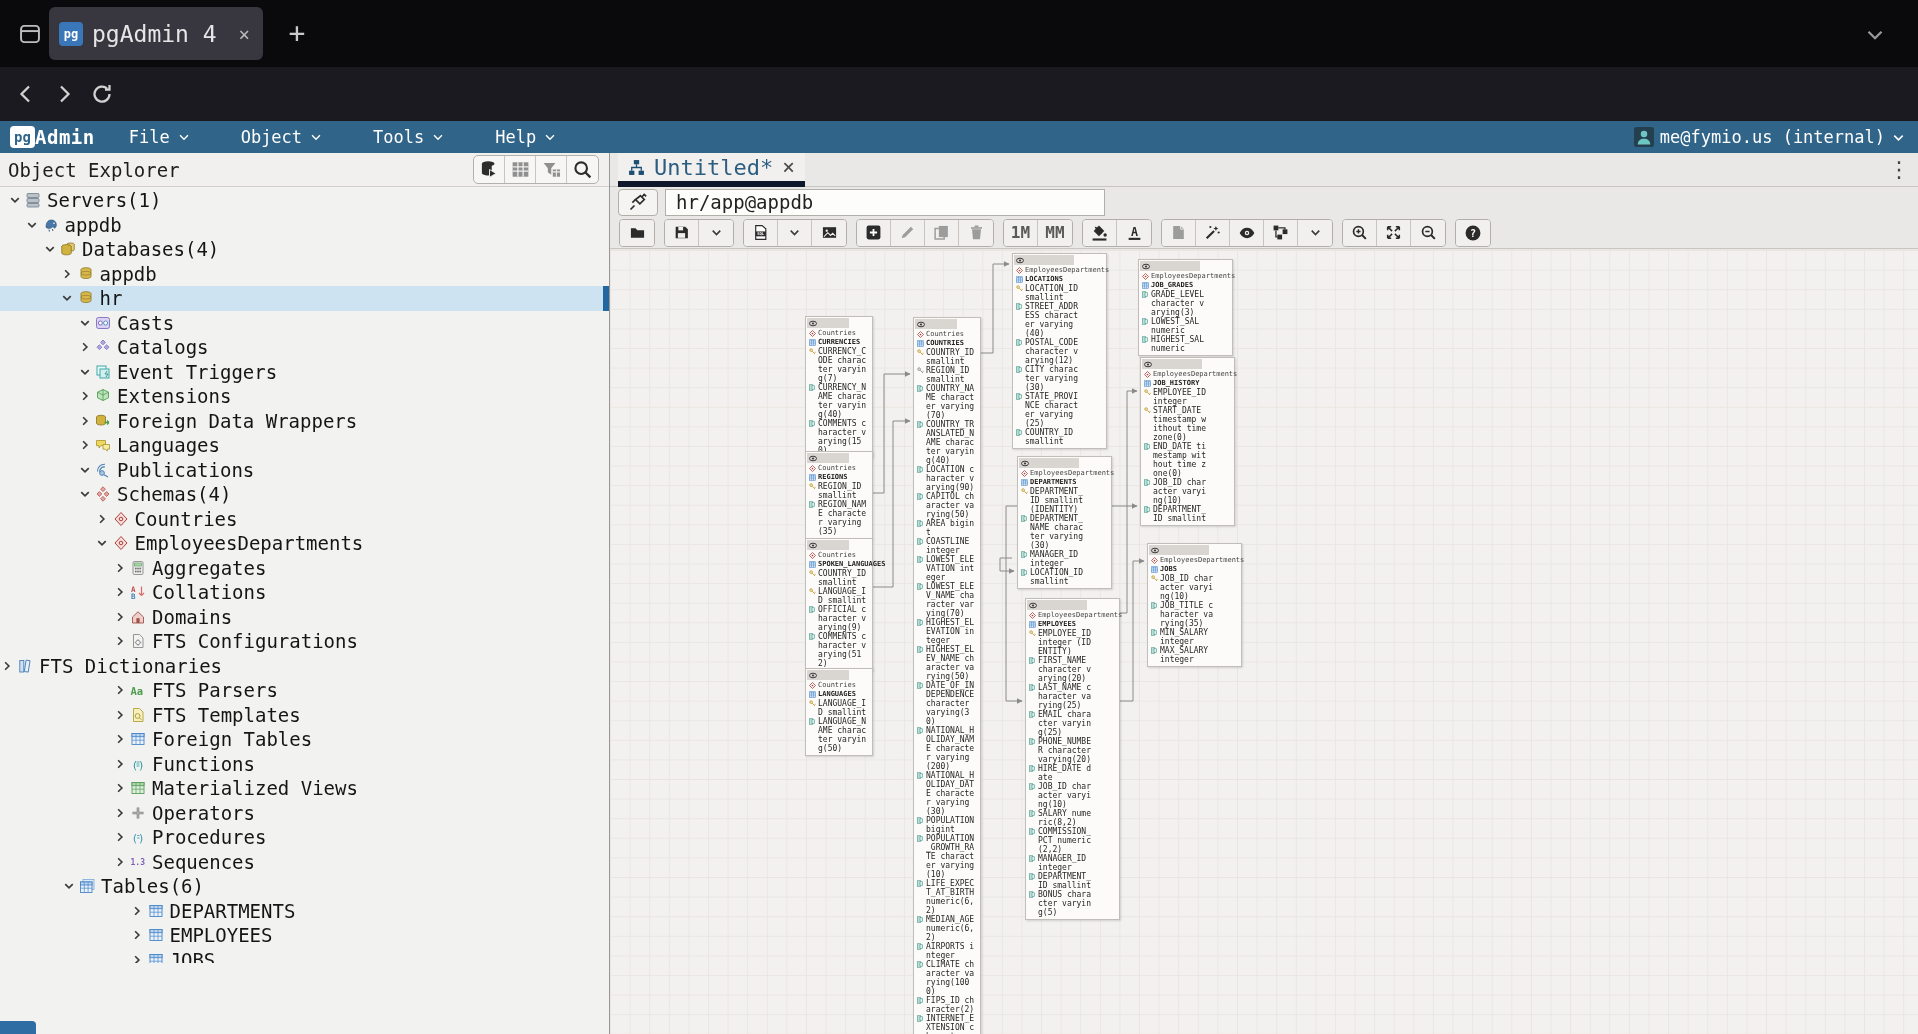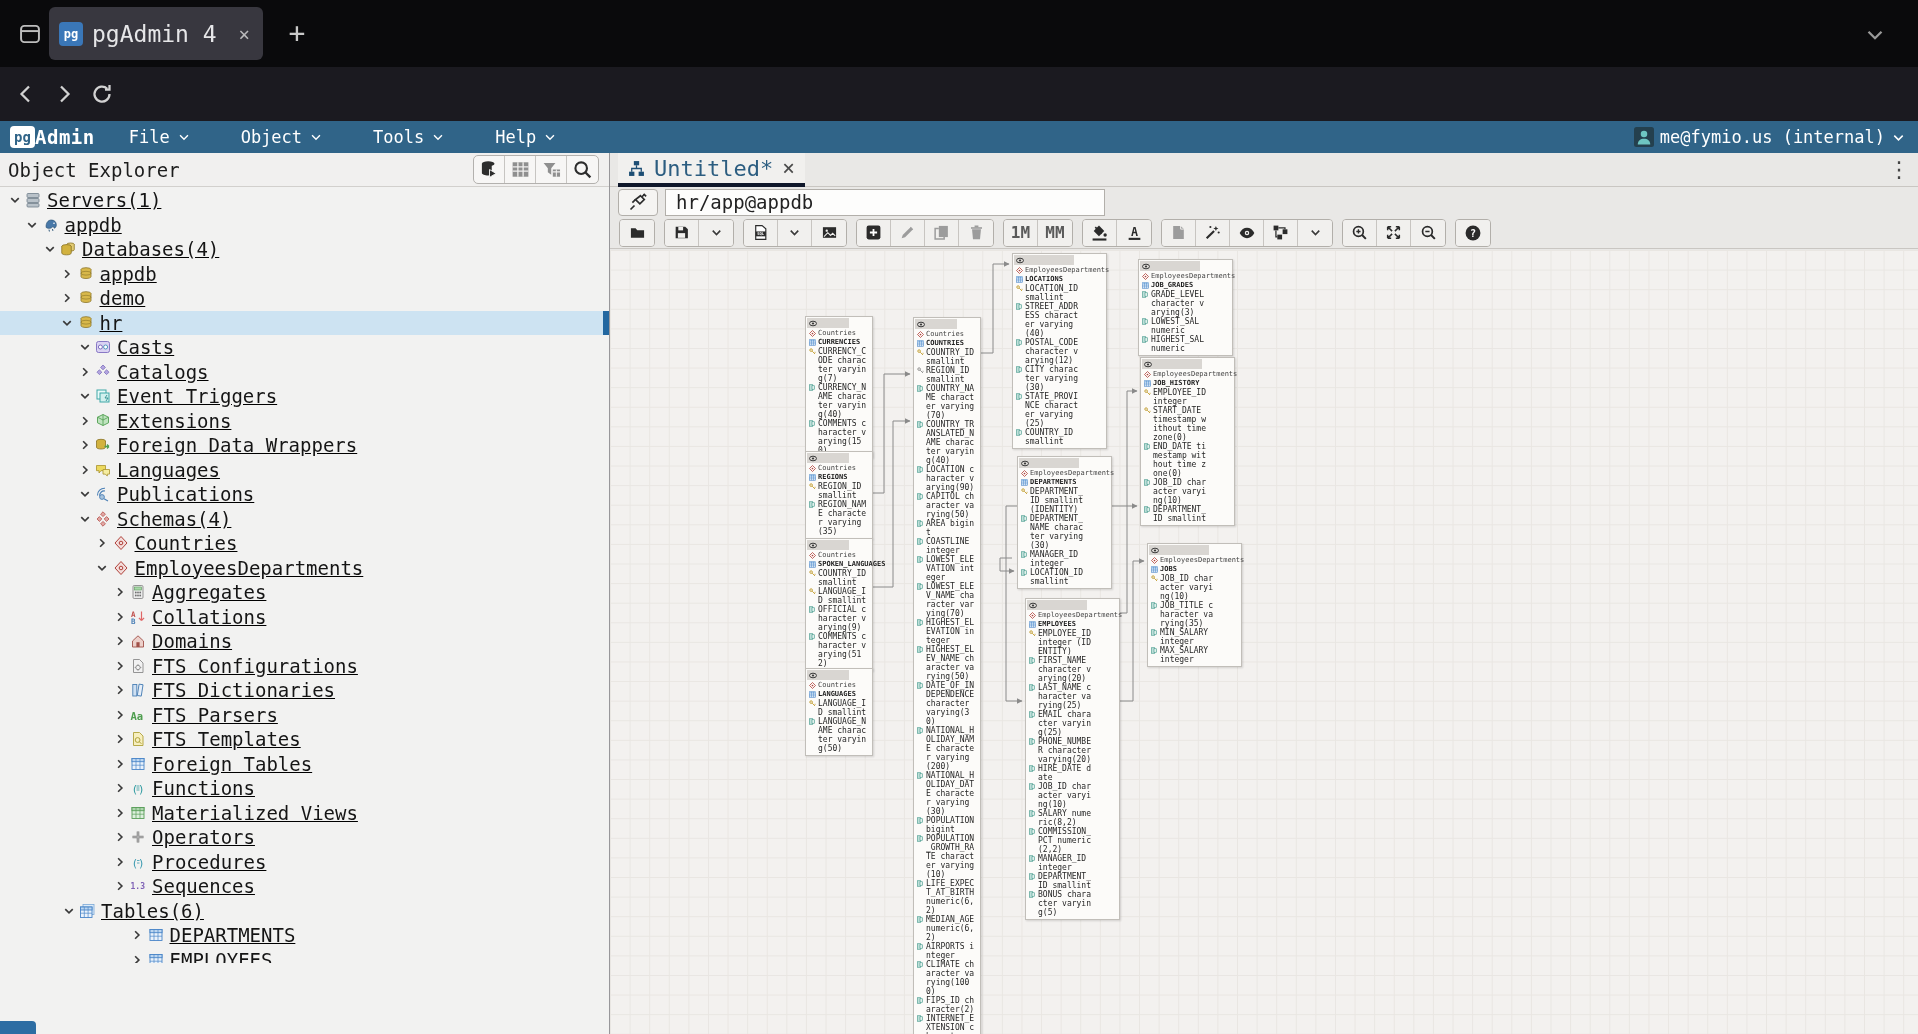--- a/index.html
+++ b/index.html
@@ -36,32 +36,32 @@
   .menu-item { display:flex; align-items:center; gap:7px; }
   #account { margin-left:auto; margin-right:12px; display:flex; align-items:center; gap:6px; font-size:17px; }
 
   
   #explorer { position:absolute; left:0; top:153px; width:610px; height:881px; background:#f2f2f1; border-right:1px solid #98979a; }
   #exp-head { position:absolute; left:0; top:0; width:100%; height:34px; background:#f1f0ef; border-bottom:1px solid #d2d0cd; display:flex; align-items:center; }
   #exp-title { font-size:19px; color:#1d1d1d; padding-left:8px; }
   #exp-tools { margin-left:auto; margin-right:10px; display:flex; border:1px solid #b3b1ae; border-radius:5px; background:#f7f6f5; overflow:hidden; }
   #exp-tools .tbtn { width:31px; height:27px; display:flex; align-items:center; justify-content:center; border-right:1px solid #c7c5c2; }
   #exp-tools .tbtn:last-child { border-right:none; }
-  #tree { position:absolute; left:0; top:35px; width:100%; height:775px; overflow:hidden;text-decoration:underline; }
+  #tree { position:absolute; left:0; top:35px; width:100%; height:775px; overflow:hidden; }
   .trow { position:relative; height:24.5px; display:flex; align-items:center; font-size:19px; color:#151515; white-space:nowrap; }
   .trow.sel { background:#cde3f2; }
   .trow.sel .selbar { position:absolute; right:0; top:0; width:6px; height:100%; background:#2267a0; }
   .chev { width:13px; margin-right:3px; display:flex; justify-content:center; }
   .ticon { width:18px; margin-right:5px; display:flex; justify-content:center; }
   #corner-badge { position:absolute; left:0; top:1021px; width:36px; height:13px; background:#2d6da3; border-radius:0 4px 0 0; }
 
   
   #erd { position:absolute; left:610px; top:153px; width:1308px; height:881px; background:#e9e8e6; }
   #erd-tabs { position:absolute; left:0; top:0; width:100%; height:34px; background:#e9e8e6; border-bottom:1px solid #c9c6c2; }
-  #erd-tab { position:absolute; left:8px; top:0; height:34px; display:flex; align-items:center; gap:9px; padding:0 10px; background:#f1f0ee; border-bottom:4px solid #0f172a; font-size:22px; color:#2c5d80; }
+  #erd-tab { position:absolute; left:8px; top:0; height:34px; display:flex; align-items:center; gap:9px; padding:0 10px; background:#f1f0ee; border-bottom:6px solid #0f172a; font-size:22px; color:#2c5d80; }
   #erd-tab .cls { color:#4b4b4b; font-size:21px; }
   #erd-tab-menu { position:absolute; right:8px; top:4px; font-size:22px; color:#444; }
   #connbar { position:absolute; left:0; top:34px; width:100%; height:30px; display:flex; align-items:center; padding-left:8px; gap:7px; }
   #conn-plug { width:40px; height:27px; border:1px solid #b2afaa; border-radius:4px; background:#f5f4f2; display:flex; align-items:center; justify-content:center; }
   #conn-field { width:440px; height:27px; border:1px solid #b2afaa; border-radius:0; background:#fdfdfc; font-size:19px; color:#222; display:flex; align-items:center; padding-left:10px; }
   #erd-toolbar { position:absolute; left:0; top:64px; width:100%; height:32px; border-bottom:1px solid #c9c6c2; display:flex; align-items:center; padding-left:9px; gap:9px; }
   .tgroup { display:flex; border:1px solid #b2afaa; border-radius:4px; overflow:hidden; }
   .tgroup .btn { min-width:34px; height:26px; display:flex; align-items:center; justify-content:center; background:#f1f0ee; border-right:1px solid #c8c5c1; font-size:16px; font-weight:bold; color:#5a5a5a; padding:0 4px; }
   .tgroup .btn:last-child { border-right:none; }
 
@@ -319,37 +319,20 @@
           <span class="ic">
             <svg width="16" height="16" viewBox="0 0 16 16">
               <ellipse cx="8" cy="3.6" rx="5" ry="1.9" fill="#d8b84b" stroke="#8a7326" stroke-width=".8"></ellipse>
               <path d="M3 3.6v7c0 1.1 2.2 1.9 5 1.9s5 -0.8 5 -1.9v-7" fill="#d8b84b" stroke="#8a7326" stroke-width=".8"></path>
               <ellipse cx="8" cy="7.2" rx="5" ry="1.9" fill="none" stroke="#8a7326" stroke-width=".6"></ellipse>
             </svg>
           </span>
         </span>
         <span>appdb</span>
       </div>
-      <div class="trow" style="padding-left:60.5px">
-        <span class="chev">
-          <svg width="12" height="12" viewBox="0 0 16 16">
-            <path d="M5.5 3l5 5-5 5" stroke="#3a3a3a" stroke-width="2.2" fill="none"></path>
-          </svg>
-        </span>
-        <span class="ticon">
-          <span class="ic">
-            <svg width="16" height="16" viewBox="0 0 16 16">
-              <ellipse cx="8" cy="3.6" rx="5" ry="1.9" fill="#d8b84b" stroke="#8a7326" stroke-width=".8"></ellipse>
-              <path d="M3 3.6v7c0 1.1 2.2 1.9 5 1.9s5 -0.8 5 -1.9v-7" fill="#d8b84b" stroke="#8a7326" stroke-width=".8"></path>
-              <ellipse cx="8" cy="7.2" rx="5" ry="1.9" fill="none" stroke="#8a7326" stroke-width=".6"></ellipse>
-            </svg>
-          </span>
-        </span>
-        <span>demo</span>
-      </div>
       <div class="trow sel" style="padding-left:60.5px">
         <span class="chev">
           <svg width="12" height="12" viewBox="0 0 16 16">
             <path d="M3 5.5l5 5 5-5" stroke="#3a3a3a" stroke-width="2.2" fill="none"></path>
           </svg>
         </span>
         <span class="ticon">
           <span class="ic">
             <svg width="16" height="16" viewBox="0 0 16 16">
               <ellipse cx="8" cy="3.6" rx="5" ry="1.9" fill="#d8b84b" stroke="#8a7326" stroke-width=".8"></ellipse>
@@ -594,21 +577,21 @@
           <span class="ic">
             <svg width="16" height="16" viewBox="0 0 16 16">
               <path d="M3.5 1.5h6l3.5 3.5v9.5h-9.5z" fill="#f2f2f2" stroke="#8a8a8a" stroke-width=".9"></path>
               <circle cx="8" cy="9.5" r="2.2" fill="none" stroke="#8a8a8a" stroke-width=".9"></circle>
               <path d="M8 6.2v1.1M8 11.7v1.1M4.7 9.5h1.1M10.2 9.5h1.1" stroke="#8a8a8a" stroke-width=".9"></path>
             </svg>
           </span>
         </span>
         <span>FTS Configurations</span>
       </div>
-      <div class="trow" style="padding-left:113px">
+      <div class="trow" style="">
         <span class="chev">
           <svg width="12" height="12" viewBox="0 0 16 16">
             <path d="M5.5 3l5 5-5 5" stroke="#3a3a3a" stroke-width="2.2" fill="none"></path>
           </svg>
         </span>
         <span class="ticon">
           <span class="ic">
             <svg width="16" height="16" viewBox="0 0 16 16">
               <rect x="2.8" y="2.5" width="4" height="11.5" fill="#cfe0f2" stroke="#4a7fb5" stroke-width=".9"></rect>
               <g transform="rotate(9 11 8)">

